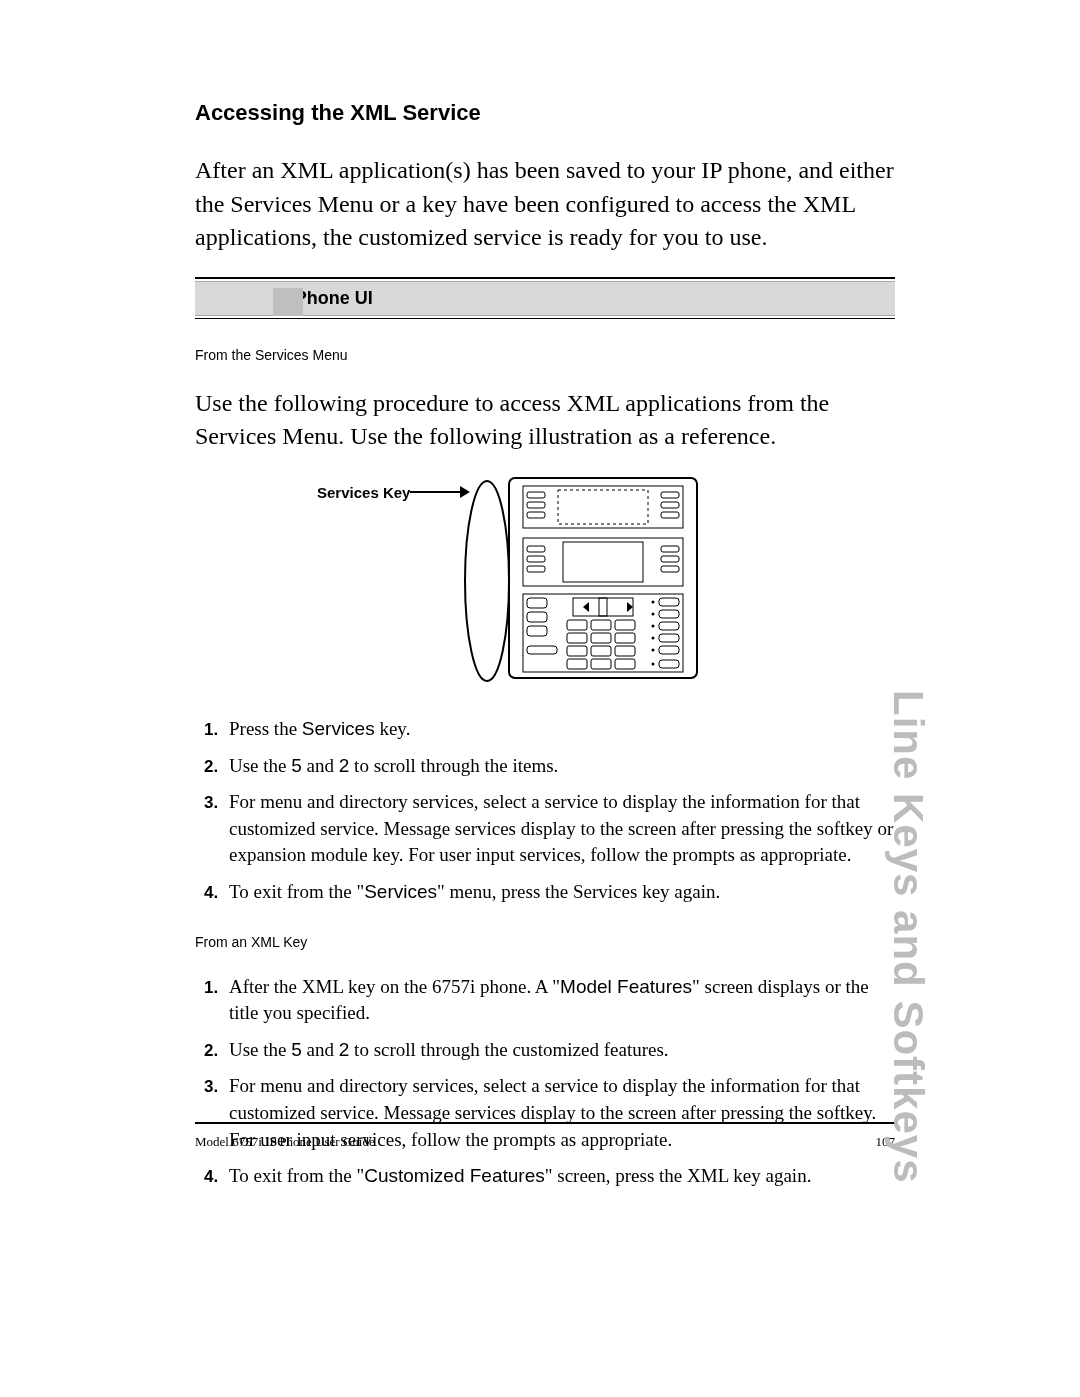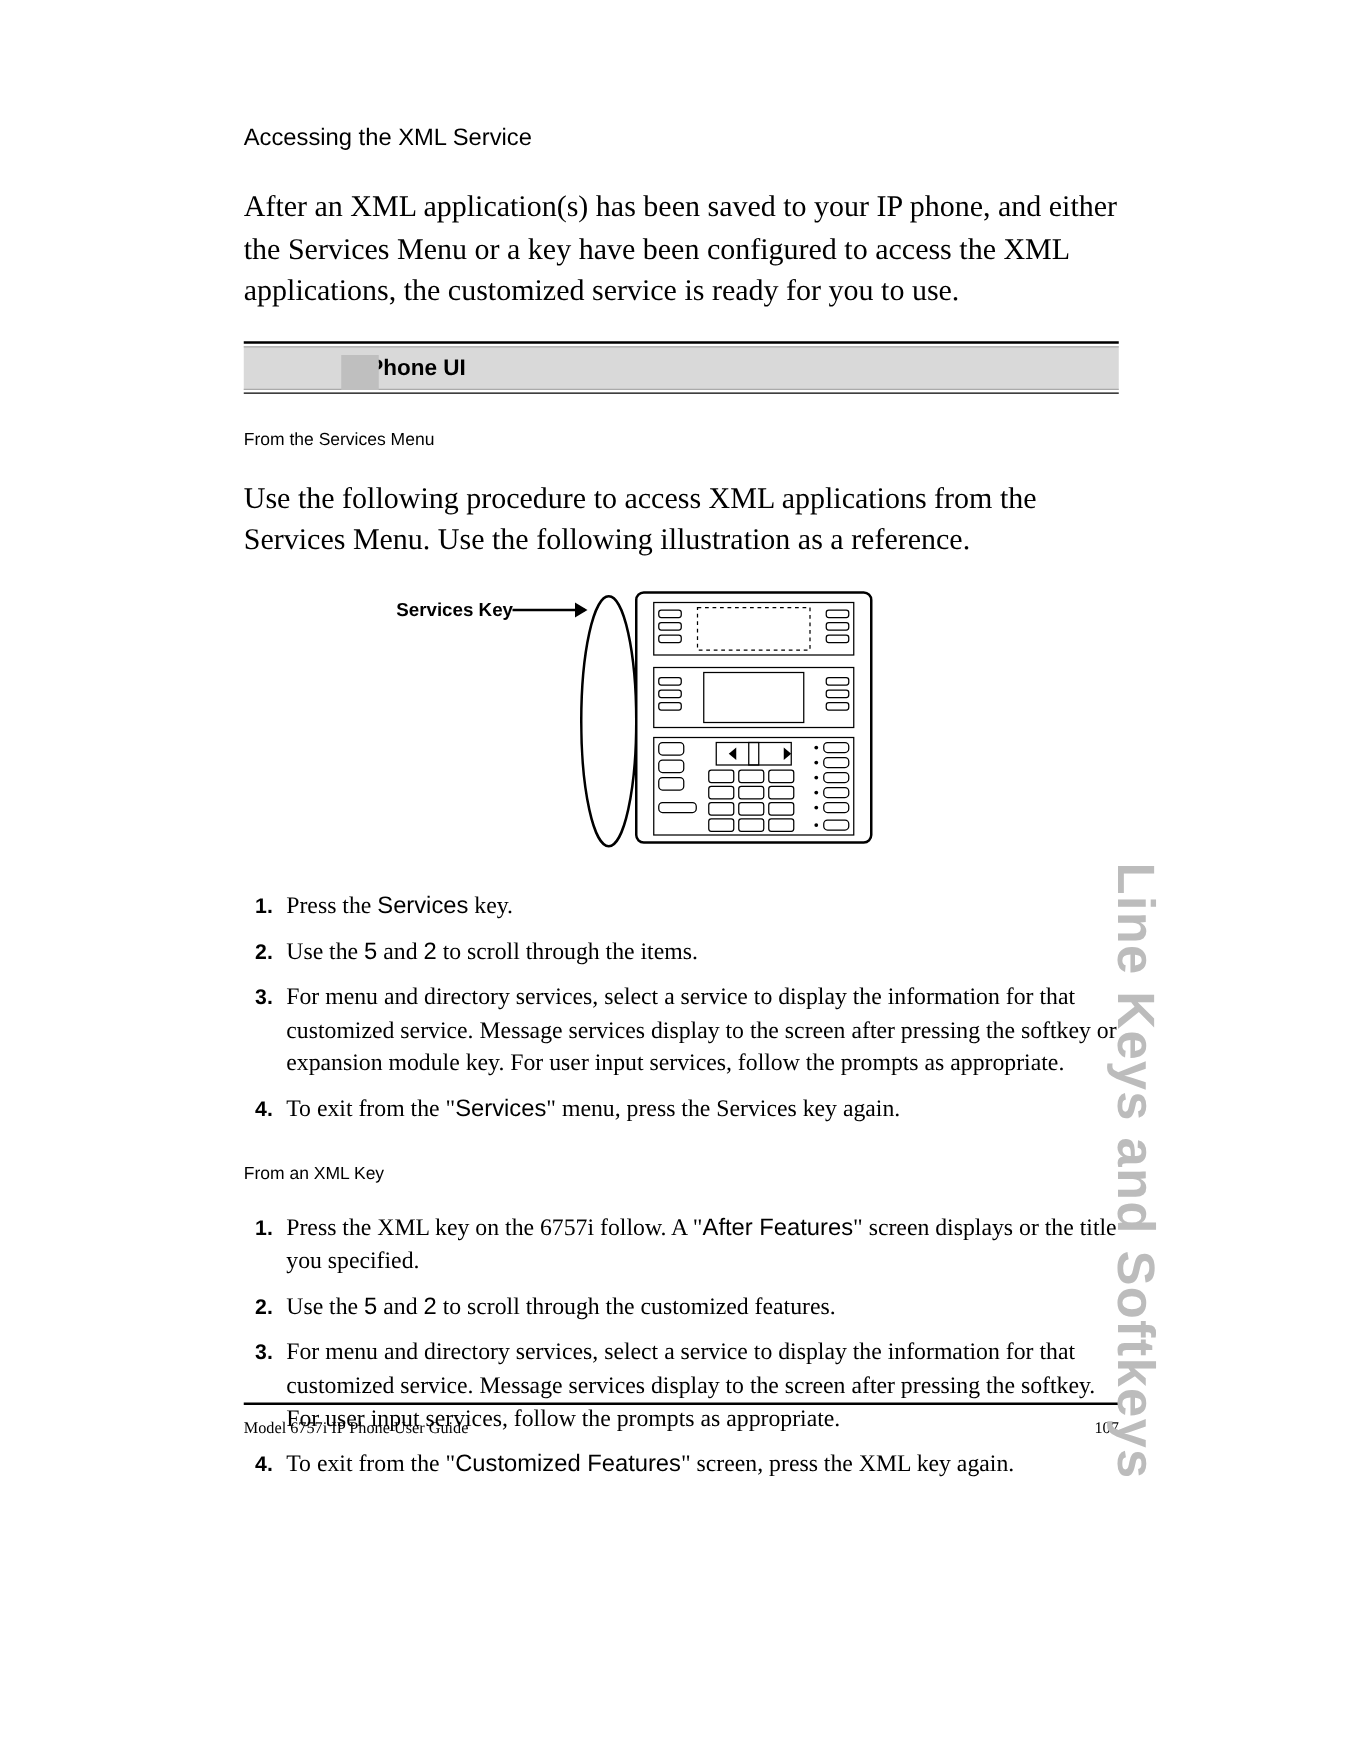--- a/index.html
+++ b/index.html
@@ -12,22 +12,22 @@
     color: #000;
   }
   .page {
     position: absolute;
     left: 195px;
     top: 100px;
     width: 700px;
   }
   .section-heading {
     font-family: Arial, Helvetica, sans-serif;
-    font-weight: normal;
-    font-size: 19px;
+    font-weight: bold;
+    font-size: 22px;
     margin-bottom: 28px;
   }
   .body-text {
     font-size: 24px;
     line-height: 1.4;
     margin-bottom: 22px;
   }
   .banner-wrap {
     margin-top: 6px;
     margin-bottom: 28px;
@@ -242,21 +242,21 @@
     <li><span>For menu and directory services, select a service to display the information for that customized service. Message services display to the screen after pressing the softkey or expansion module key. For user input services, follow the prompts as appropriate.</span></li>
     <li>
       <span>To exit from the "</span><span class="sf">Services</span><span>" menu, press the Services key again.</span>
     </li>
   </ol>
 
   <div class="subheading">From an XML Key</div>
 
   <ol class="steps">
     <li>
-      <span>Press the XML key on the 6757i follow. A "</span><span class="sf">After Features</span><span>" screen displays or the title you specified.</span>
+      <span>After the XML key on the 6757i phone. A "</span><span class="sf">Model Features</span><span>" screen displays or the title you specified.</span>
     </li>
     <li>
       <span>Use the </span><span class="sf">5</span><span> and </span><span class="sf">2</span><span> to scroll through the customized features.</span>
     </li>
     <li><span>For menu and directory services, select a service to display the information for that customized service. Message services display to the screen after pressing the softkey. For user input services, follow the prompts as appropriate.</span></li>
     <li>
       <span>To exit from the "</span><span class="sf">Customized Features</span><span>" screen, press the XML key again.</span>
     </li>
   </ol>
 </div>

